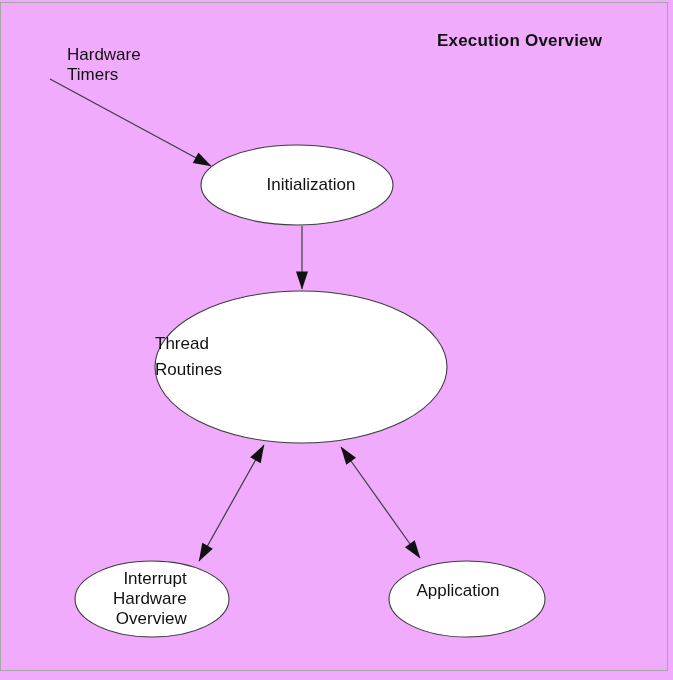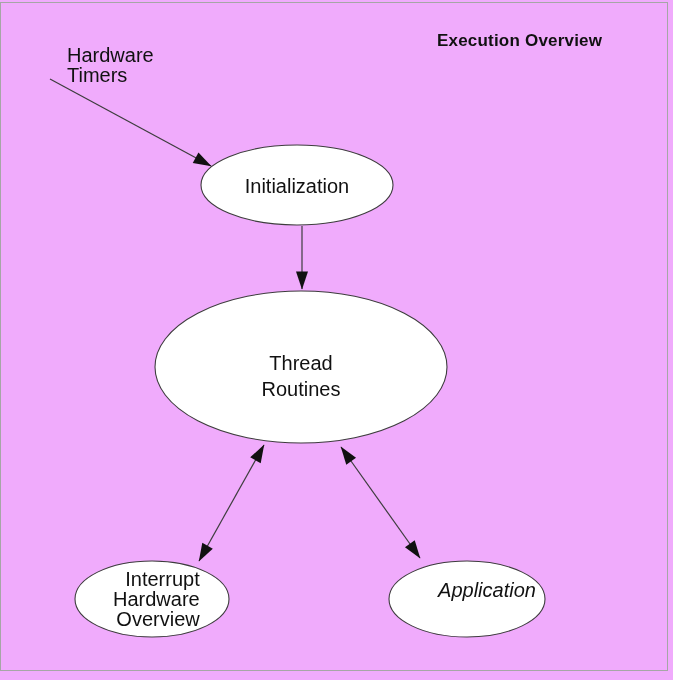--- a/index.html
+++ b/index.html
@@ -26,61 +26,60 @@
     pointer-events: none;
   }
   .layer-svg {
     position: absolute;
     left: 0;
     top: 0;
   }
   .label {
     position: absolute;
     color: #111111;
-    font-size: 20px;
+    font-size: 17px;
     white-space: nowrap;
   }
   .diagram-title {
     left: 437px;
     top: 31px;
     font-weight: bold;
     font-size: 17px;
     letter-spacing: 0.2px;
   }
   .hardware-reset {
     left: 67px;
     top: 45px;
     line-height: 20px;
   }
   .init-label {
     left: 201px;
     top: 175px;
     width: 192px;
     text-align: center;
+    padding-left: 14px;
   }
   .thread-label {
     left: 155px;
-    top: 350px;
+    top: 331px;
     width: 292px;
-    text-align: center;
     line-height: 26px;
   }
   .isr-label {
     left: 113px;
     top: 569px;
     text-align: right;
     line-height: 20px;
   }
   .timers-label {
-    left: 409px;
+    left: 380px;
     top: 579px;
     width: 156px;
     text-align: center;
     line-height: 23px;
-    font-style: italic;
   }
   .node-ellipse {
     fill: #ffffff;
     stroke: #3d3d3d;
     stroke-width: 1.1;
   }
   .edge-line {
     stroke: #3d3d3d;
     stroke-width: 1.2;
     fill: none;

